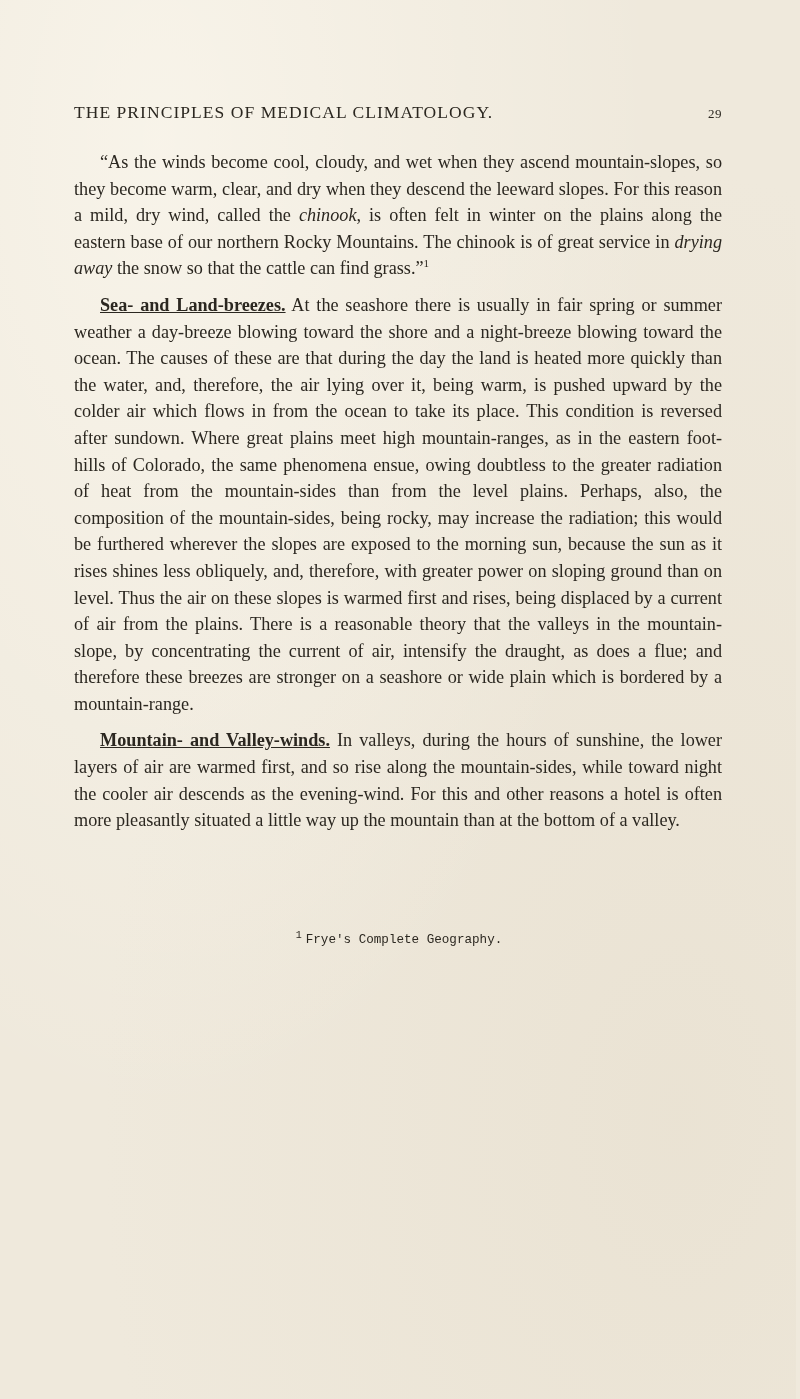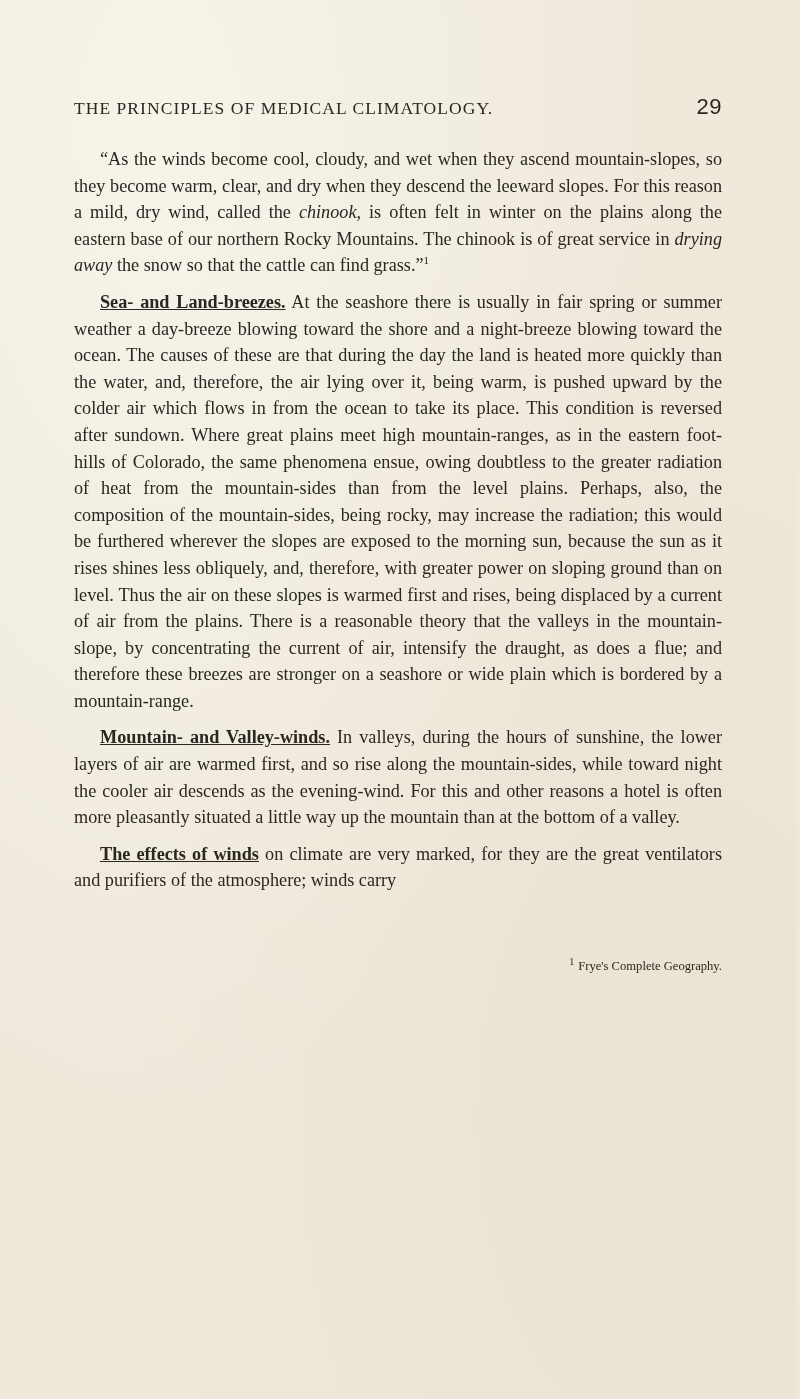--- a/index.html
+++ b/index.html
@@ -12,21 +12,21 @@
     background: #efe9dc;
     font-family: "Liberation Serif", serif;
     color: #2b2720;
     overflow: hidden;
   }
   .page {
     position: relative;
     width: 796px;
     height: 1399px;
     box-sizing: border-box;
-    padding: 8px;
+    padding: 16px;
     background: #efe9dc;
   }
   
   .page:before {
     content: "";
     position: absolute;
     inset: 0;
     background:
       radial-gradient(ellipse at 20% 10%, rgba(255,252,244,0.55), rgba(255,252,244,0) 55%),
       radial-gradient(ellipse at 85% 80%, rgba(228,219,201,0.45), rgba(228,219,201,0) 60%);
@@ -46,22 +46,22 @@
     letter-spacing: 0.9px;
     font-variant: small-caps;
     margin-bottom: 26px;
     white-space: nowrap;
   }
   .running-head .title {
     font-family: "Liberation Serif", serif;
     letter-spacing: 1.05px;
   }
   .running-head .folio {
-    font-family: Liberation Sans, sans-serif;
-    font-size: 22px;
+    font-family: Liberation Serif, serif;
+    font-size: 13px;
     letter-spacing: 0.5px;
   }
   p.body-par {
     font-size: 18.2px;
     line-height: 26.6px;
     text-align: justify;
     text-indent: 26px;
     margin: 0 0 0 0;
     hyphens: none;
   }
@@ -74,25 +74,26 @@
   }
   .ital {
     font-style: italic;
   }
   sup.fnref {
     font-size: 11px;
     vertical-align: super;
     line-height: 0;
   }
   .footnote {
-    margin-top: 64px;
+    margin-top: 98px;
     font-size: 12.6px;
     line-height: 16px;
-    text-align: right;
+    text-align: center;
     padding-left: 2px;
+    font-family: Liberation Mono, monospace;
   }
   .footnote sup {
     font-size: 10px;
     vertical-align: super;
     line-height: 0;
     margin-right: 4px;
   }
 </style>
 </head>
 <body>
@@ -105,20 +106,19 @@
       <span class="folio">29</span>
     </div>
 
 
     <p class="body-par"><span>“As the winds become cool, cloudy, and wet when they ascend mountain-slopes, so they become warm, clear, and dry when they descend the leeward slopes. For this reason a mild, dry wind, called the </span><span class="ital">chinook</span><span>, is often felt in winter on the plains along the eastern base of our northern Rocky Mountains. The chinook is of great service in </span><span class="ital">drying away</span><span> the snow so that the cattle can find grass.”</span><sup class="fnref">1</sup></p>
 
     <p class="body-par"><span class="runin">Sea- and Land-breezes.</span><span> At the seashore there is usually in fair spring or summer weather a day-breeze blowing toward the shore and a night-breeze blowing toward the ocean. The causes of these are that during the day the land is heated more quickly than the water, and, therefore, the air lying over it, being warm, is pushed upward by the colder air which flows in from the ocean to take its place. This condition is reversed after sundown. Where great plains meet high mountain-ranges, as in the eastern foot-hills of Colorado, the same phenomena ensue, owing doubtless to the greater radiation of heat from the mountain-sides than from the level plains. Perhaps, also, the composition of the mountain-sides, being rocky, may increase the radiation; this would be furthered wherever the slopes are exposed to the morning sun, because the sun as it rises shines less obliquely, and, therefore, with greater power on sloping ground than on level. Thus the air on these slopes is warmed first and rises, being displaced by a current of air from the plains. There is a reasonable theory that the valleys in the mountain-slope, by concentrating the current of air, intensify the draught, as does a flue; and therefore these breezes are stronger on a seashore or wide plain which is bordered by a mountain-range.</span></p>
 
     <p class="body-par"><span class="runin">Mountain- and Valley-winds.</span><span> In valleys, during the hours of sunshine, the lower layers of air are warmed first, and so rise along the mountain-sides, while toward night the cooler air descends as the evening-wind. For this and other reasons a hotel is often more pleasantly situated a little way up the mountain than at the bottom of a valley.</span></p>
 
-    <p class="body-par"><span class="runin">The effects of winds</span><span> on climate are very marked, for they are the great ventilators and purifiers of the atmosphere; winds carry</span></p>
 
     <div class="footnote">
       <sup>1</sup><span>Frye's Complete Geography.</span>
     </div>
 
   </div>
 </div>
 
 </body></html>

